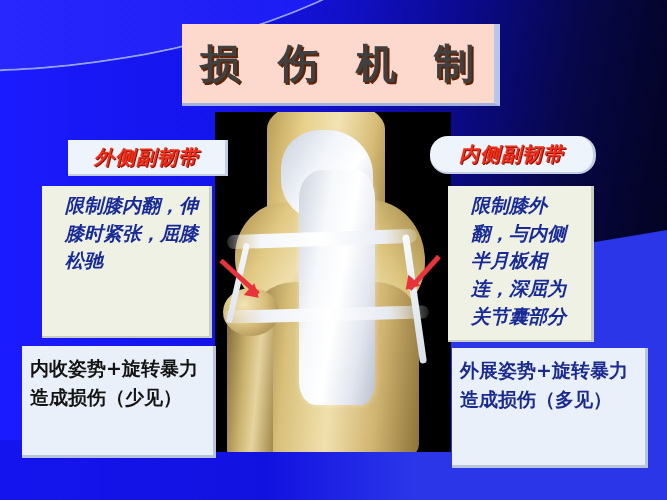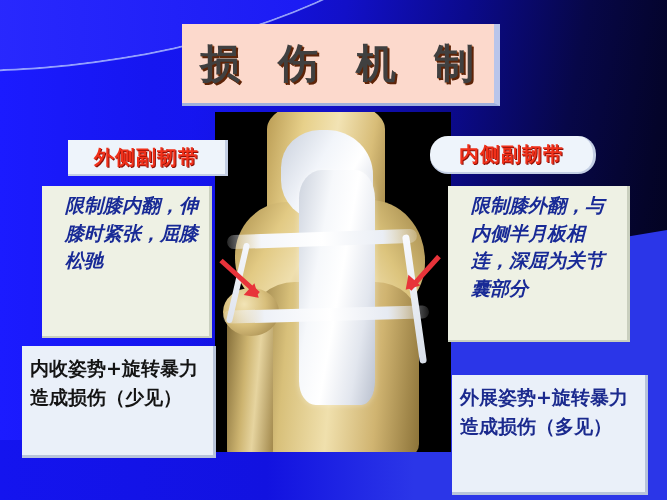--- a/index.html
+++ b/index.html
@@ -247,54 +247,55 @@
   .label-box {
     background: #eef4fb;
     border-bottom: 2px solid #c4cfe4;
     border-right: 3px solid #c4cfe4;
     display: flex;
     align-items: center;
     justify-content: center;
   }
   .label-text {
     font-weight: bold;
+    font-style: italic;
     font-size: 20px;
     color: #f0301a;
     text-shadow: 1px 1px 0 #8d1007;
     letter-spacing: 1px;
     white-space: nowrap;
   }
   .label-left  { left: 68px;  top: 140px; width: 160px; height: 36px; }
   .label-right { left: 430px; top: 136px; width: 166px; height: 38px; border-radius: 18px; }
 
   .desc-box {
     background: #eef1e4;
     border-right: 3px solid #c9cfbe;
     border-bottom: 2px solid #c9cfbe;
     padding: 6px 8px 4px 23px;
   }
   .desc-left  { left: 42px;  top: 186px; width: 170px; height: 152px; }
-  .desc-right { left: 448px; top: 186px; width: 182px; height: 156px; }
+  .desc-right { left: 448px; top: 186px; width: 146px; height: 156px; }
   .desc-text {
     font-style: italic;
     font-weight: bold;
     font-size: 19px;
     line-height: 1.46;
     color: #182a96;
     letter-spacing: 0px;
   }
 
   .force-box {
     background: #eaf0f9;
     border-right: 3px solid #b8c4da;
     border-bottom: 3px solid #b8c4da;
     padding: 8px 5px 4px 8px;
   }
   .force-left  { left: 22px;  top: 346px; width: 194px; height: 112px; }
-  .force-right { left: 452px; top: 348px; width: 196px; height: 120px; margin-top: 27px; }
+  .force-right { left: 452px; top: 348px; width: 196px; height: 120px; }
   .force-text {
     font-weight: bold;
     font-size: 19px;
     line-height: 1.5;
     color: #141414;
     letter-spacing: 0px;
   }
   .force-right .force-text { color: #1b2a8e; }
 </style>
 </head>

